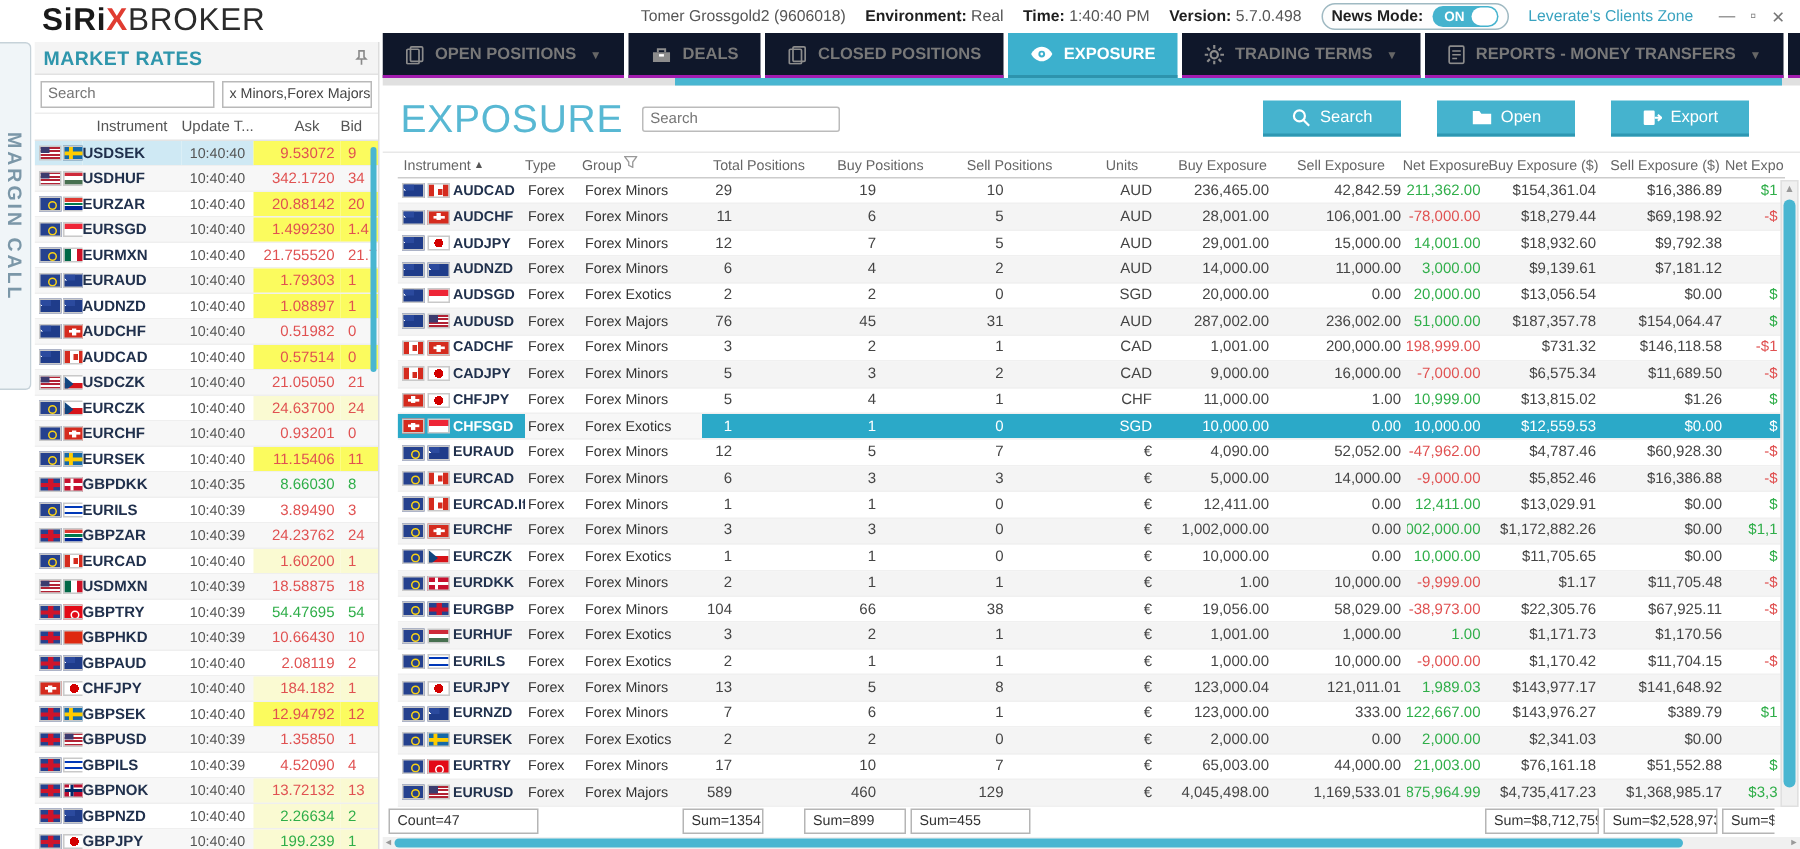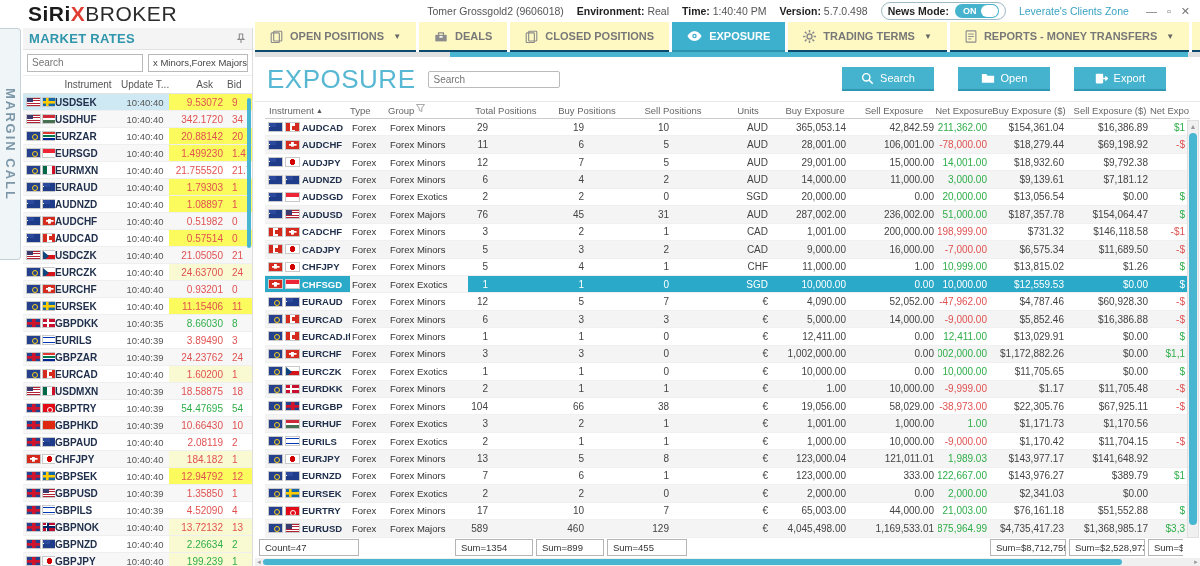--- a/index.html
+++ b/index.html
@@ -79,21 +79,21 @@
   .f-CZK{background:linear-gradient(#fff 0 50%,#d7141a 50%)}
   .f-CZK::after{content:"";position:absolute;left:0;top:0;border-top:5px solid transparent;border-bottom:5px solid transparent;border-left:6px solid #11457e}
   .f-ILS{background:linear-gradient(180deg,#fff 0 15%,#0038b8 15% 30%,#fff 30% 70%,#0038b8 70% 85%,#fff 85%)}
   .f-TRY{background:#e30a17}
   .f-TRY::after{content:"";position:absolute;left:4px;top:3px;width:4px;height:4px;border-radius:50%;border:1px solid #fff}
   .f-HKD{background:#de2910}
 
   
   #main{position:absolute;left:255px;top:20px;right:0;bottom:0;overflow:hidden}
   #tabs{height:32px;display:flex;align-items:stretch;gap:3px;padding-top:2px}
-  .tab{display:flex;align-items:center;gap:7px;padding:0 15px;background:#fef9c3;color:#787878;font-weight:bold;font-size:11px;cursor:pointer;border-bottom:2px solid #0c4a6e;white-space:nowrap}
+  .tab{display:flex;align-items:center;gap:7px;padding:0 15px;background:#0f172a;color:#787878;font-weight:bold;font-size:11px;cursor:pointer;border-bottom:2px solid #a21caf;white-space:nowrap}
   .tab .ticon{display:flex;color:#8c8c8c}
   .tab .caret{font-size:8px;color:#666;margin-left:2px}
   .tab.active{background:var(--tab-active);color:#fff;border-bottom:2px solid #2d93ad}
   .tab.active .ticon{color:#fff}
   #tabstrip{height:5px;background:#e0e0e0;position:relative}
   #tabstrip .thumb{position:absolute;left:195px;right:12px;top:0;height:5px;background:#49b6d1;cursor:pointer}
   #titlebar{height:45px;display:flex;align-items:center;padding:0 12px;border-bottom:1px solid #e8e8e8}
   #exp-title{color:var(--title);font-size:26px;font-weight:300;letter-spacing:.5px;margin-right:12px}
   #exp-search{width:132px;height:17px;border:1px solid #bbb;border-radius:2px;font-size:10px;padding:0 5px;color:#444;font-family:inherit}
   #title-btns{margin-left:auto;display:flex;gap:24px;padding-right:22px}
@@ -596,21 +596,21 @@
               <span class="flag f-AUD"></span>
               <span class="flag f-CAD"></span>
               <span>AUDCAD</span>
             </div>
             <div class="e-type">Forex</div>
             <div class="e-group">Forex Minors</div>
             <div class="num e-total">29</div>
             <div class="num e-buy">19</div>
             <div class="num e-sell">10</div>
             <div class="e-units">AUD</div>
-            <div class="num e-bexp">365,053.14</div>
+            <div class="num e-bexp">236,465.00</div>
             <div class="num e-sexp">42,842.59</div>
             <div class="num e-nexp up">211,362.00</div>
             <div class="num e-busd">$154,361.04</div>
             <div class="num e-susd">$16,386.89</div>
             <div class="num e-nusd up">$1</div>
           </div>
           <div class="exp-grid erow">
             <div class="e-inst">
               <span class="flag f-AUD"></span>
               <span class="flag f-CHF"></span>
@@ -1045,21 +1045,21 @@
             <div class="num e-nexp up">2,875,964.99</div>
             <div class="num e-busd">$4,735,417.23</div>
             <div class="num e-susd">$1,368,985.17</div>
             <div class="num e-nusd up">$3,3</div>
           </div>
         </div>
     </div>
 
     <div id="exp-summary">
       <div class="sumbox" style="left:4px;width:100px">Count=47</div>
-      <div class="sumbox" style="left:200px;width:78px">Sum=1354</div>
+      <div class="sumbox" style="left:200px;width:54px">Sum=1354</div>
       <div class="sumbox" style="left:281px;width:68px">Sum=899</div>
       <div class="sumbox" style="left:352px;width:80px">Sum=455</div>
       <div class="sumbox" style="left:735px;width:76px">Sum=$8,712,759...</div>
       <div class="sumbox" style="left:814px;width:76px">Sum=$2,528,973...</div>
       <div class="sumbox" style="left:893px;width:72px">Sum=$6,183,</div>
     </div>
 
     <div id="vscroll">
       <div class="arr">▲</div>
       <div class="thumb"></div>

